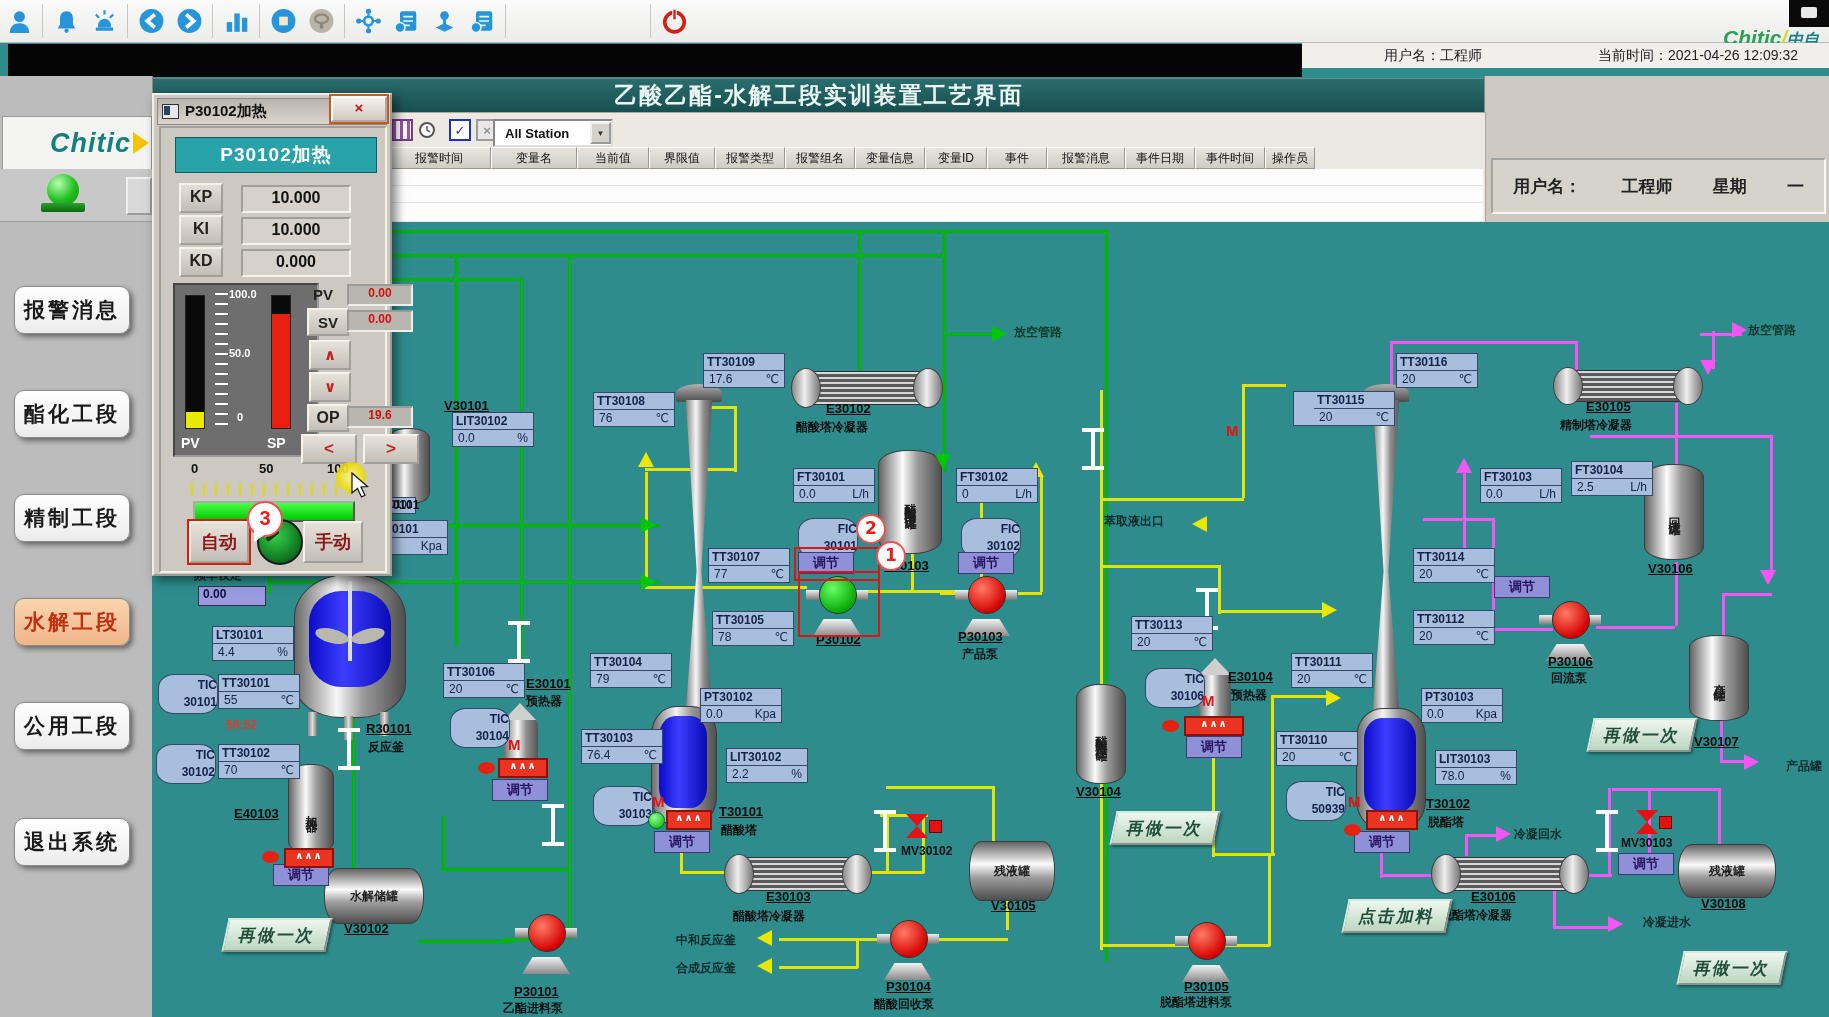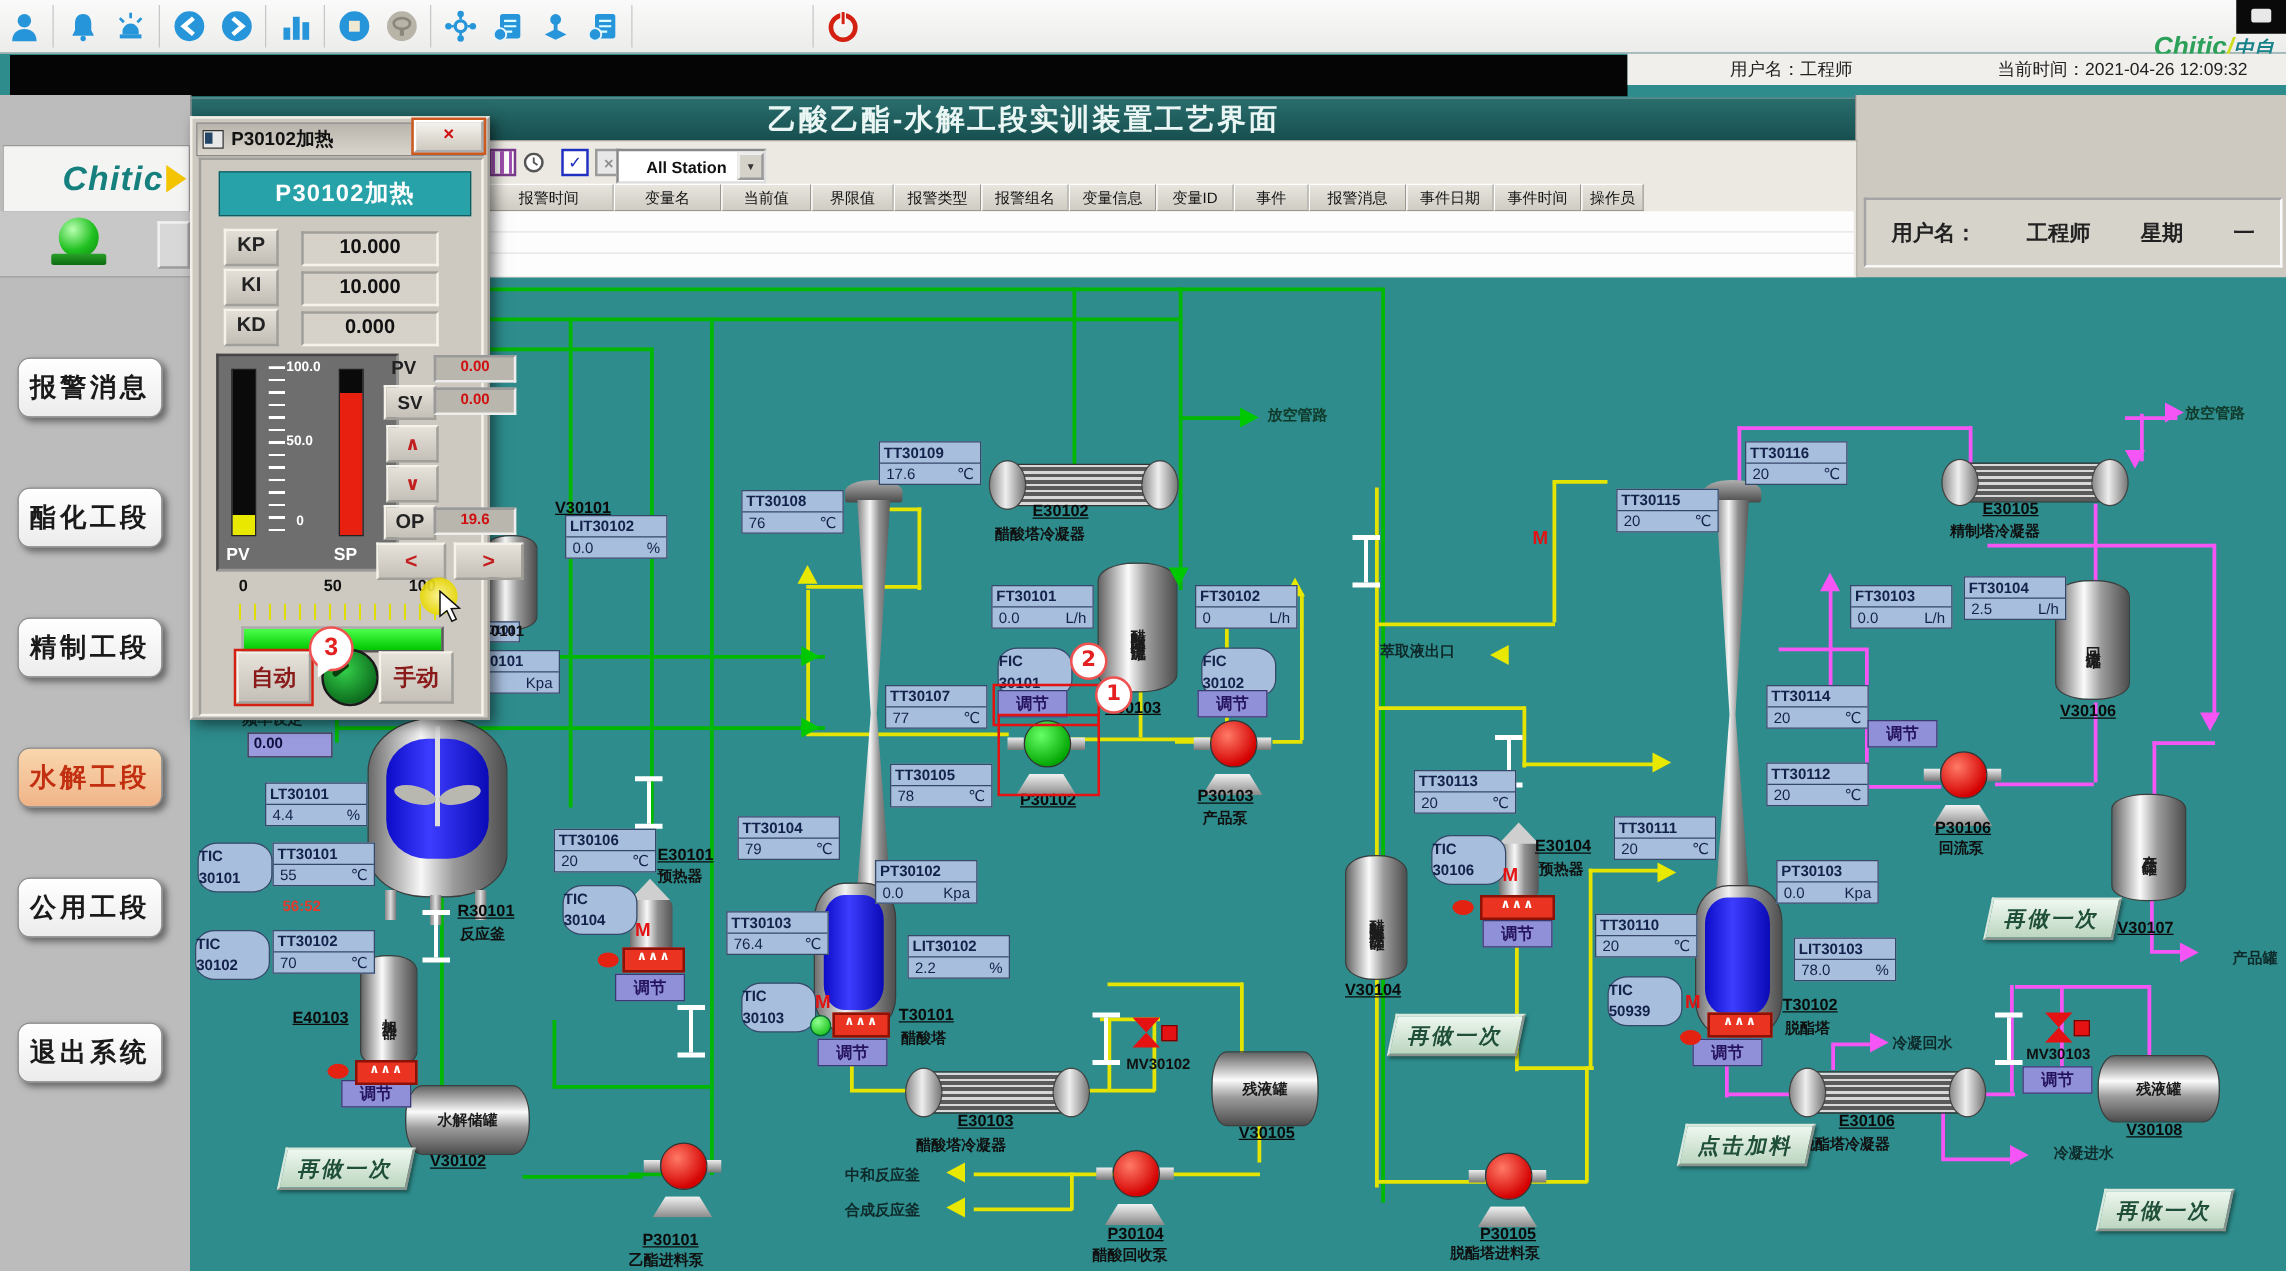--- a/index.html
+++ b/index.html
@@ -22,21 +22,21 @@
   #clockpanel{left:1484px;top:76px;width:345px;height:146px;background:#cdc9c0;border-left:1px solid #888}
   #clockbox{left:6px;top:39px;width:331px;height:36px;background:#dedbd2;border:2px inset #f8f8f8;display:flex;align-items:center;justify-content:center;
             font-size:27px;font-weight:bold;color:#111;letter-spacing:1px}
   #userbox{left:6px;top:82px;width:331px;height:52px;background:#d6d3ca;border:2px inset #f8f8f8;display:flex;align-items:center;justify-content:space-around;
            font-size:17px;font-weight:bold;color:#222}
   
   #alarmpanel{left:386px;top:112px;width:1098px;height:110px;background:#ece9e2;border:1px solid #a9a69e}
   #alarm-toolbar{position:absolute;left:0;top:0;width:100%;height:34px;display:flex;align-items:center;gap:5px;padding-left:4px}
   .ai{width:18px;height:18px;display:flex;align-items:center;justify-content:center;font-size:13px}
   #station-dd{position:absolute;left:106px;top:6px;width:116px;height:24px;background:#fff;border:2px inset #ddd;display:flex;align-items:center}
-  #station-dd span{flex:1;padding-left:22px;font-size:13px;font-weight:bold;color:#111}
+  #station-dd span{flex:1;padding-left:10px;font-size:13px;font-weight:bold;color:#111}
   #dd-btn{width:17px;height:18px;background:#d5d2ca;border:2px outset #eee;font-size:8px;display:flex;align-items:center;justify-content:center;color:#333}
   #alarm-header{position:absolute;left:0;top:34px;height:22px;display:flex}
   .acol{height:20px;background:linear-gradient(#e8e5de,#cfccc4);border:1px solid #9a978f;border-left-color:#fff;border-top-color:#fff;
         display:flex;align-items:center;justify-content:center;font-size:12px;color:#111}
   #alarm-rows{position:absolute;left:0;top:56px;width:1096px;height:52px;background:#fdfdfd}
   .arow{position:absolute;left:0;width:100%;height:1px;background:#e4e4e4}
   
   #sidebar{left:0;top:76px;width:152px;height:941px;background:#bcbcbc;border-right:1px solid #888}
   #side-logo{left:2px;top:40px;width:148px;height:52px;background:#f4f4f2;border:1px solid #999;display:flex;align-items:center;justify-content:flex-end;overflow:hidden}
   #side-logo b{color:#15807e;font-size:27px;font-style:italic;letter-spacing:1px}
@@ -50,21 +50,21 @@
         font-size:21px;font-weight:bold;letter-spacing:3px;color:#1a1a1a;cursor:pointer}
   .sbtn.active{background:linear-gradient(#f9d6ae,#f0b488);color:#c22f10}
   
   #process{left:152px;top:222px;width:1677px;height:795px;background:#2E8C8C}
   .pp{position:absolute;z-index:1}
   .pg{background:#00B800}.py{background:#E4E400}.pk{background:#F555F5}
   .inst{position:absolute;width:80px;background:#A7BEDC;border:1px solid #36486a;z-index:4;color:#13224a}
   .inst .r1{height:15px;border-bottom:1px solid #36486a;font-size:12px;font-weight:bold;padding:1px 3px 0}
   .inst .r2{height:15px;display:flex;justify-content:space-between;font-size:12px;padding:1px 5px 0}
   .tic{position:absolute;width:58px;height:36px;background:#A7BEDC;border:1px solid #36486a;border-radius:16px/14px;z-index:4;
-       text-align:left;font-size:12px;font-weight:bold;color:#13224a;line-height:17px;padding-top:2px}
+       text-align:right;font-size:12px;font-weight:bold;color:#13224a;line-height:17px;padding-top:2px}
   .adj{position:absolute;width:54px;height:20px;background:#8F90D8;border:1px solid #3a3a70;z-index:4;
        color:#26135e;font-size:13px;font-weight:bold;text-align:center;line-height:19px}
   .eql{position:absolute;font-size:13px;font-weight:bold;color:#0b0b0b;text-decoration:underline;z-index:5;white-space:nowrap}
   .sub{position:absolute;font-size:12px;font-weight:bold;color:#101010;z-index:5;white-space:nowrap}
   .mtx{position:absolute;font-size:12px;color:#0e2a2a;z-index:5;white-space:nowrap;font-weight:bold}
   .abtn{position:absolute;height:30px;padding:0 12px;background:linear-gradient(#eef7ef,#bcd6c0);border:2px outset #d8e8dc;z-index:6;
         color:#1f4f38;font-weight:bold;font-size:17px;letter-spacing:2px;display:flex;align-items:center;transform:skewX(-12deg);box-shadow:2px 2px 3px rgba(0,0,0,.4)}
   .vessel{position:absolute;border:1px solid #3e3e3e;z-index:2;display:flex;align-items:center;justify-content:center;
           font-size:12px;font-weight:bold;color:#1c1c1c;overflow:hidden}
   .vert{background:linear-gradient(90deg,#646464,#fbfbfb 38%,#9c9c9c 62%,#4e4e4e);border-radius:46%/14%}
@@ -662,21 +662,21 @@
         <div style="">L/h</div>
       </div>
     </div>
     <div class="inst" style="left: 979px; top: 394px;">
       <div class="r1" style="">TT30113</div>
       <div class="r2" style="">
         <div style="">20</div>
         <div style="">℃</div>
       </div>
     </div>
-    <div class="inst" style="left: 1141px; top: 169px;">
+    <div class="inst" style="left: 1141px; top: 169px; padding-left: 20px;">
       <div class="r1" style="">TT30115</div>
       <div class="r2" style="">
         <div style="">20</div>
         <div style="">℃</div>
       </div>
     </div>
     <div class="inst" style="left: 1244px; top: 131px;">
       <div class="r1" style="">TT30116</div>
       <div class="r2" style="">
         <div style="">20</div>

